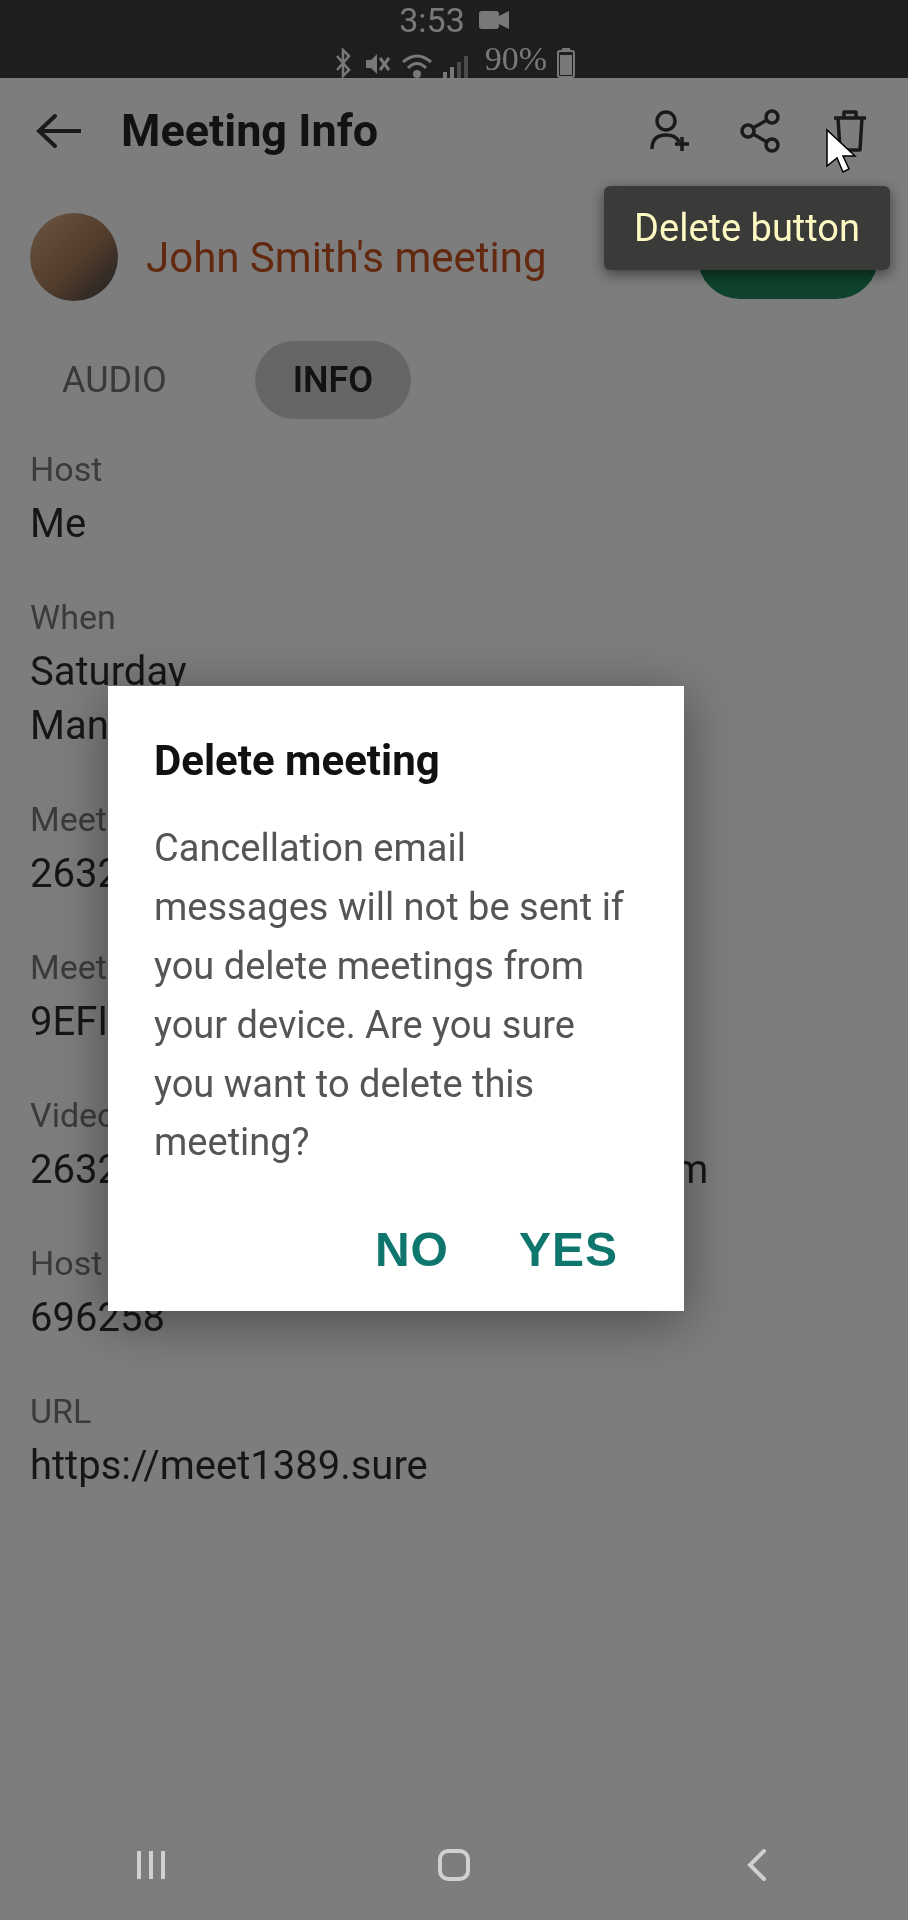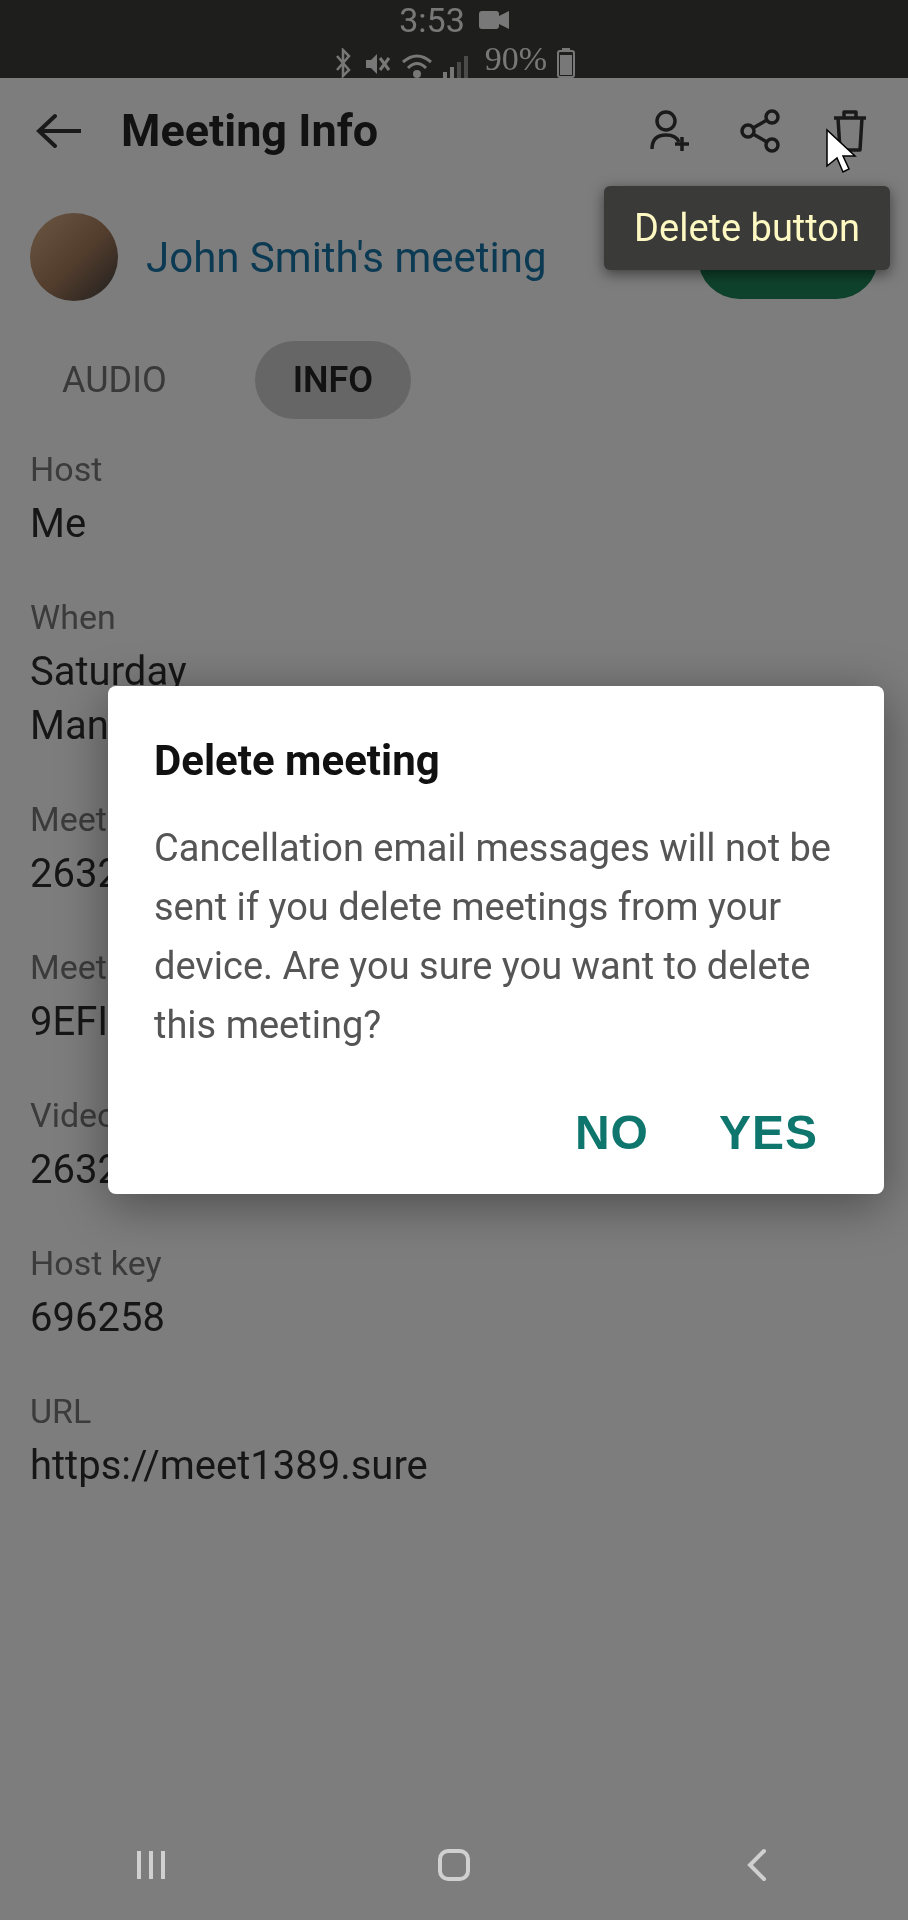--- a/index.html
+++ b/index.html
@@ -13,21 +13,21 @@
   .status-right .pct { font-size: 34px; margin-left: 4px; }
 
   
   .app-bar { height: 105px; display: flex; align-items: center; padding: 0 28px; gap: 30px; }
   .app-bar .title { font-size: 45px; font-weight: 700; color: #111; flex: 1; margin-left: 3px; }
   .app-bar .icon-btn { width: 60px; height: 60px; display: flex; align-items: center; justify-content: center; }
 
   
   .meeting-row { display: flex; align-items: center; padding: 30px; gap: 28px; }
   .avatar { width: 88px; height: 88px; border-radius: 50%; background: linear-gradient(135deg,#d7a87e 0%, #9c6d4b 55%, #2b2b2b 100%); flex-shrink: 0; }
-  .meeting-title { font-size: 42px; color: #0369a1; flex: 1; }
+  .meeting-title { font-size: 42px; color: #c2410c; flex: 1; }
   .start-btn { background: #0a7a4b; color: #fff; font-size: 38px; padding: 20px 50px; border-radius: 44px; border: none; }
 
   
   .tabs { display: flex; gap: 50px; padding: 10px 24px 30px 24px; align-items: center; }
   .tab { font-size: 36px; color: #666; padding: 18px 38px; border-radius: 44px; }
   .tab.active { background: #c9c9c9; color: #111; font-weight: 600; }
 
   
   .fields { padding: 0 30px; }
   .field { margin-bottom: 46px; }
@@ -36,21 +36,21 @@
 
   
   .tooltip { position: absolute; top: 186px; right: 18px; background: #3a3a38; color: #fef9c3; font-size: 38px; padding: 20px 30px; border-radius: 6px; box-shadow: 0 4px 14px rgba(0,0,0,.5); }
 
   
   .cursor { position: absolute; top: 128px; left: 825px; width: 34px; height: 48px; color: #fff; }
 
   
   .overlay { position: absolute; inset: 0; background: rgba(20,20,20,.55); display: flex; align-items: flex-start; justify-content: center; }
   .dimmed-bg { position: absolute; inset: 0; }
-  .dialog { position: absolute; top: 686px; left: 108px; width: 776px; background: #fff; border-radius: 8px; padding: 50px 46px 34px 46px; box-shadow: 0 10px 50px rgba(0,0,0,.4); }
+  .dialog { position: absolute; top: 686px; left: 108px; width: 576px; background: #fff; border-radius: 0; padding: 50px 46px 34px 46px; box-shadow: 0 10px 50px rgba(0,0,0,.4); }
   .dialog-title { font-size: 42px; font-weight: 700; color: #111; margin-bottom: 34px; }
   .dialog-body { font-size: 38px; color: #555; line-height: 1.55; margin-bottom: 50px; }
   .dialog-actions { display: flex; justify-content: flex-end; gap: 70px; padding-right: 20px; }
   .dialog-actions button { background: none; border: none; color: #0f766e; font-size: 48px; font-weight: 600; letter-spacing: 1px; }
 
   
   .nav-bar { position: absolute; bottom: 0; left: 0; right: 0; height: 110px; display: flex; align-items: center; justify-content: space-around; color: #d0d0d0; }
   .nav-bar .nav-item { width: 60px; height: 60px; display: flex; align-items: center; justify-content: center; }
 
   svg { display: block; }

